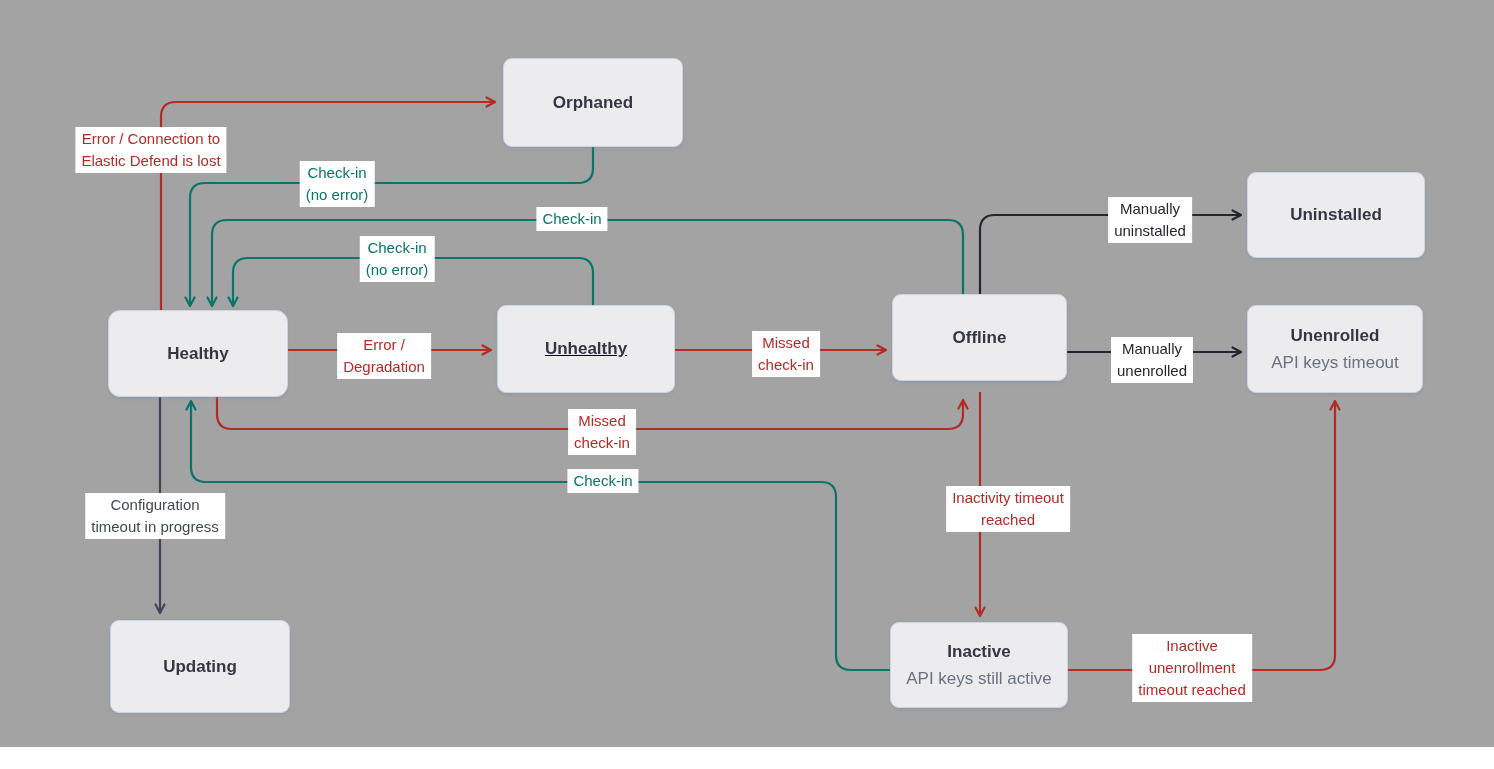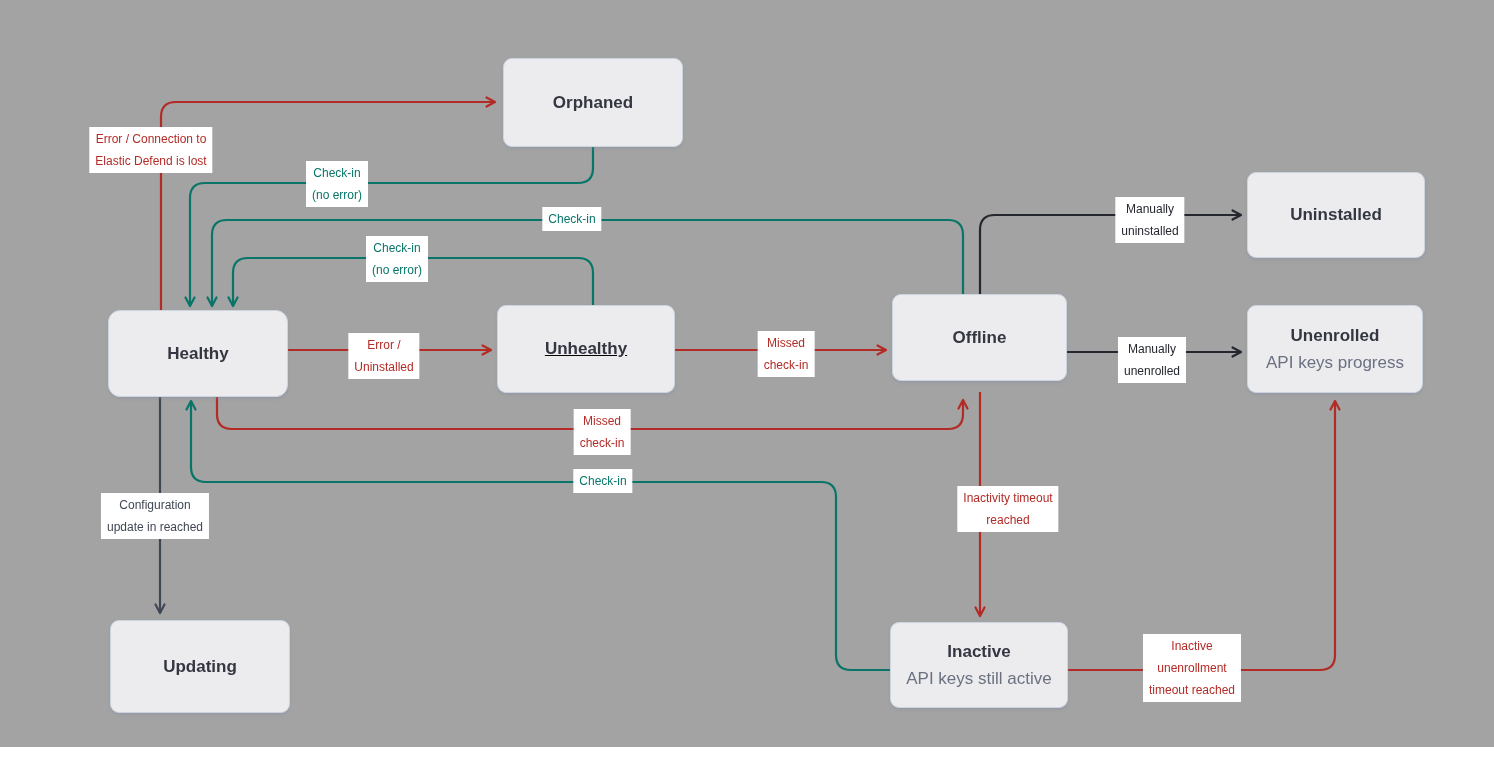--- a/index.html
+++ b/index.html
@@ -27,21 +27,21 @@
     font-size:17px;font-weight:700;color:#343741;line-height:24px;
   }
   .node .subtitle{
     font-size:17px;font-weight:400;color:#6a7180;line-height:24px;
   }
   .edge-label{
     position:absolute;
     transform:translate(-50%,-50%);
     background:#ffffff;
     padding:1px 6px;
-    font-size:12px;
+    font-size:15px;
     line-height:22px;
     text-align:center;
     white-space:pre-line;
   }
 </style>
 </head>
 <body>
 
 <div id="stage">
   <svg id="edge-layer" xmlns="http://www.w3.org/2000/svg" viewBox="0 0 1494 769">
@@ -86,50 +86,50 @@
         <div class="title">Unhealthy</div>
       </div>
       <div class="node" style="left: 892px; top: 294px; width: 175px; height: 87px;">
         <div class="title">Offline</div>
       </div>
       <div class="node" style="left: 1247px; top: 172px; width: 178px; height: 86px;">
         <div class="title">Uninstalled</div>
       </div>
       <div class="node" style="left: 1247px; top: 305px; width: 176px; height: 88px;">
         <div class="title">Unenrolled</div>
-        <div class="subtitle">API keys progress</div>
+        <div class="subtitle">API keys timeout</div>
       </div>
       <div class="node" style="left: 70px; top: 620px; width: 180px; height: 93px; margin-left: 40px;">
         <div class="title">Updating</div>
       </div>
       <div class="node" style="left: 890px; top: 622px; width: 178px; height: 86px;">
         <div class="title">Inactive</div>
         <div class="subtitle">API keys still active</div>
       </div>
     </div>
   <div id="label-layer">
       <div class="edge-label" style="left: 151px; top: 150px; color: rgb(179, 43, 38);">Error / Connection to
 Elastic Defend is lost</div>
       <div class="edge-label" style="left: 337px; top: 184px; color: rgb(8, 117, 104);">Check-in
 (no error)</div>
       <div class="edge-label" style="left: 572px; top: 219px; color: rgb(8, 117, 104);">Check-in</div>
       <div class="edge-label" style="left: 397px; top: 259px; color: rgb(8, 117, 104);">Check-in
 (no error)</div>
       <div class="edge-label" style="left: 384px; top: 356px; color: rgb(179, 43, 38);">Error /
-Uninstalled</div>
+Degradation</div>
       <div class="edge-label" style="left: 786px; top: 354px; color: rgb(179, 43, 38);">Missed
 check-in</div>
       <div class="edge-label" style="left: 1150px; top: 220px; color: rgb(36, 39, 46);">Manually
 uninstalled</div>
       <div class="edge-label" style="left: 1152px; top: 360px; color: rgb(36, 39, 46);">Manually
 unenrolled</div>
       <div class="edge-label" style="left: 602px; top: 432px; color: rgb(179, 43, 38);">Missed
 check-in</div>
       <div class="edge-label" style="left: 980px; top: 509px; color: rgb(179, 43, 38); margin-left: 28px;">Inactivity timeout
 reached</div>
       <div class="edge-label" style="left: 603px; top: 481px; color: rgb(8, 117, 104);">Check-in</div>
       <div class="edge-label" style="left: 1192px; top: 668px; color: rgb(179, 43, 38);">Inactive
 unenrollment
 timeout reached</div>
       <div class="edge-label" style="left: 155px; top: 516px; color: rgb(64, 71, 84);">Configuration
-update in reached</div>
+timeout in progress</div>
     </div>
 </div>
 
 </body></html>

